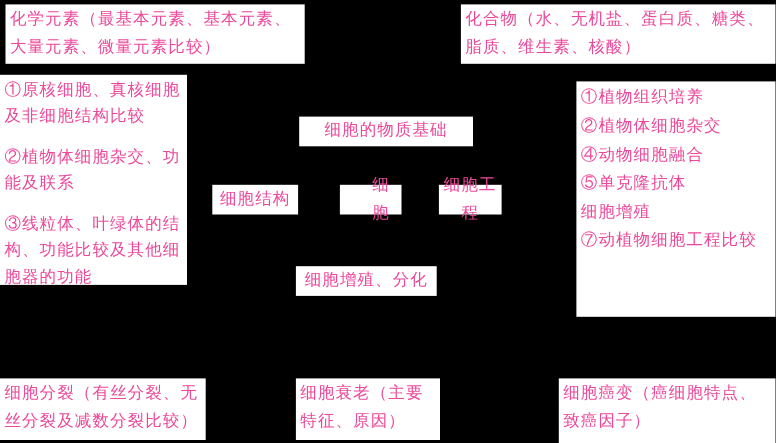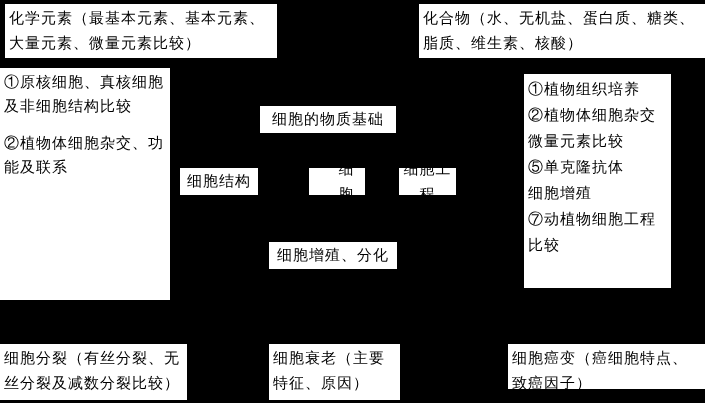--- a/index.html
+++ b/index.html
@@ -15,21 +15,21 @@
   .stage {
     position: relative;
     width: 705px;
     height: 403px;
     background: #000000;
     font-family: "Liberation Serif", "DejaVu Serif", serif;
   }
   .node {
     position: absolute;
     background: #ffffff;
-    color: #000000;
+    color: #ec4899;
     font-size: 15px;
     line-height: 25px;
     padding: 2px 4px;
     box-sizing: border-box;
     letter-spacing: 1px;
   }
   .pill {
     display: flex;
     align-items: center;
     justify-content: center;
@@ -50,43 +50,44 @@
 </style>
 </head>
 <body>
 
 <div class="stage">
 
   <div class="node" style="left:5px; top:4px; width:272px; min-height:50px;">化学元素（最基本元素、基本元素、大量元素、微量元素比较）</div>
 
   <div class="node" style="left:419px; top:4px; width:286px; min-height:50px;">化合物（水、无机盐、蛋白质、糖类、脂质、维生素、核酸）</div>
 
-  <div class="node list" style="left:0px; top:68px; width:170px; height:232px;">
+  <div class="node list" style="left:0px; top:68px; width:170px; height:191px;">
     <p class="item">①原核细胞、真核细胞及非细胞结构比较</p>
     <p class="item">②植物体细胞杂交、功能及联系</p>
+    <p class="item">③线粒体、叶绿体的结构、功能比较及其他细胞器的功能</p>
   </div>
 
-  <div class="node pill" style="left:260px; top:106px; width:136px; height:27px;text-align:center;">细胞的物质基础</div>
+  <div class="node pill" style="left:272px; top:106px; width:158px; height:27px;text-align:center;">细胞的物质基础</div>
 
-  <div class="node pill" style="left:180px; top:168px; width:78px; height:27px;">细胞结构</div>
+  <div class="node pill" style="left:193px; top:168px; width:78px; height:27px;">细胞结构</div>
 
   <div class="node pill" style="left:309px; top:168px; width:56px; height:27px;padding-left:23px;">细胞</div>
 
   <div class="node pill" style="left:399px; top:168px; width:57px; height:27px;">细胞工程</div>
 
-  <div class="node list-tight" style="left:524px; top:74px; width:147px; height:214px;">
+  <div class="node list-tight" style="left:524px; top:74px; width:181px; height:214px;">
     <p class="item">①植物组织培养</p>
     <p class="item">②植物体细胞杂交</p>
-    <p class="item">微量元素比较</p>
+    <p class="item">④动物细胞融合</p>
     <p class="item">⑤单克隆抗体</p>
     <p class="item">细胞增殖</p>
     <p class="item">⑦动植物细胞工程比较</p>
   </div>
 
   <div class="node" style="left:0px; top:344px; width:187px; height:56px;">细胞分裂（有丝分裂、无丝分裂及减数分裂比较）</div>
 
   <div class="node pill" style="left:269px; top:242px; width:128px; height:27px;">细胞增殖、分化</div>
 
   <div class="node" style="left:269px; top:344px; width:131px; height:56px;">细胞衰老（主要特征、原因）</div>
 
-  <div class="node" style="left:508px; top:344px; width:197px; height:45px;">细胞癌变（癌细胞特点、致癌因子）</div>
+  <div class="node" style="left:508px; top:344px; width:197px; height:59px;">细胞癌变（癌细胞特点、致癌因子）</div>
 
 </div>
 
 </body></html>

